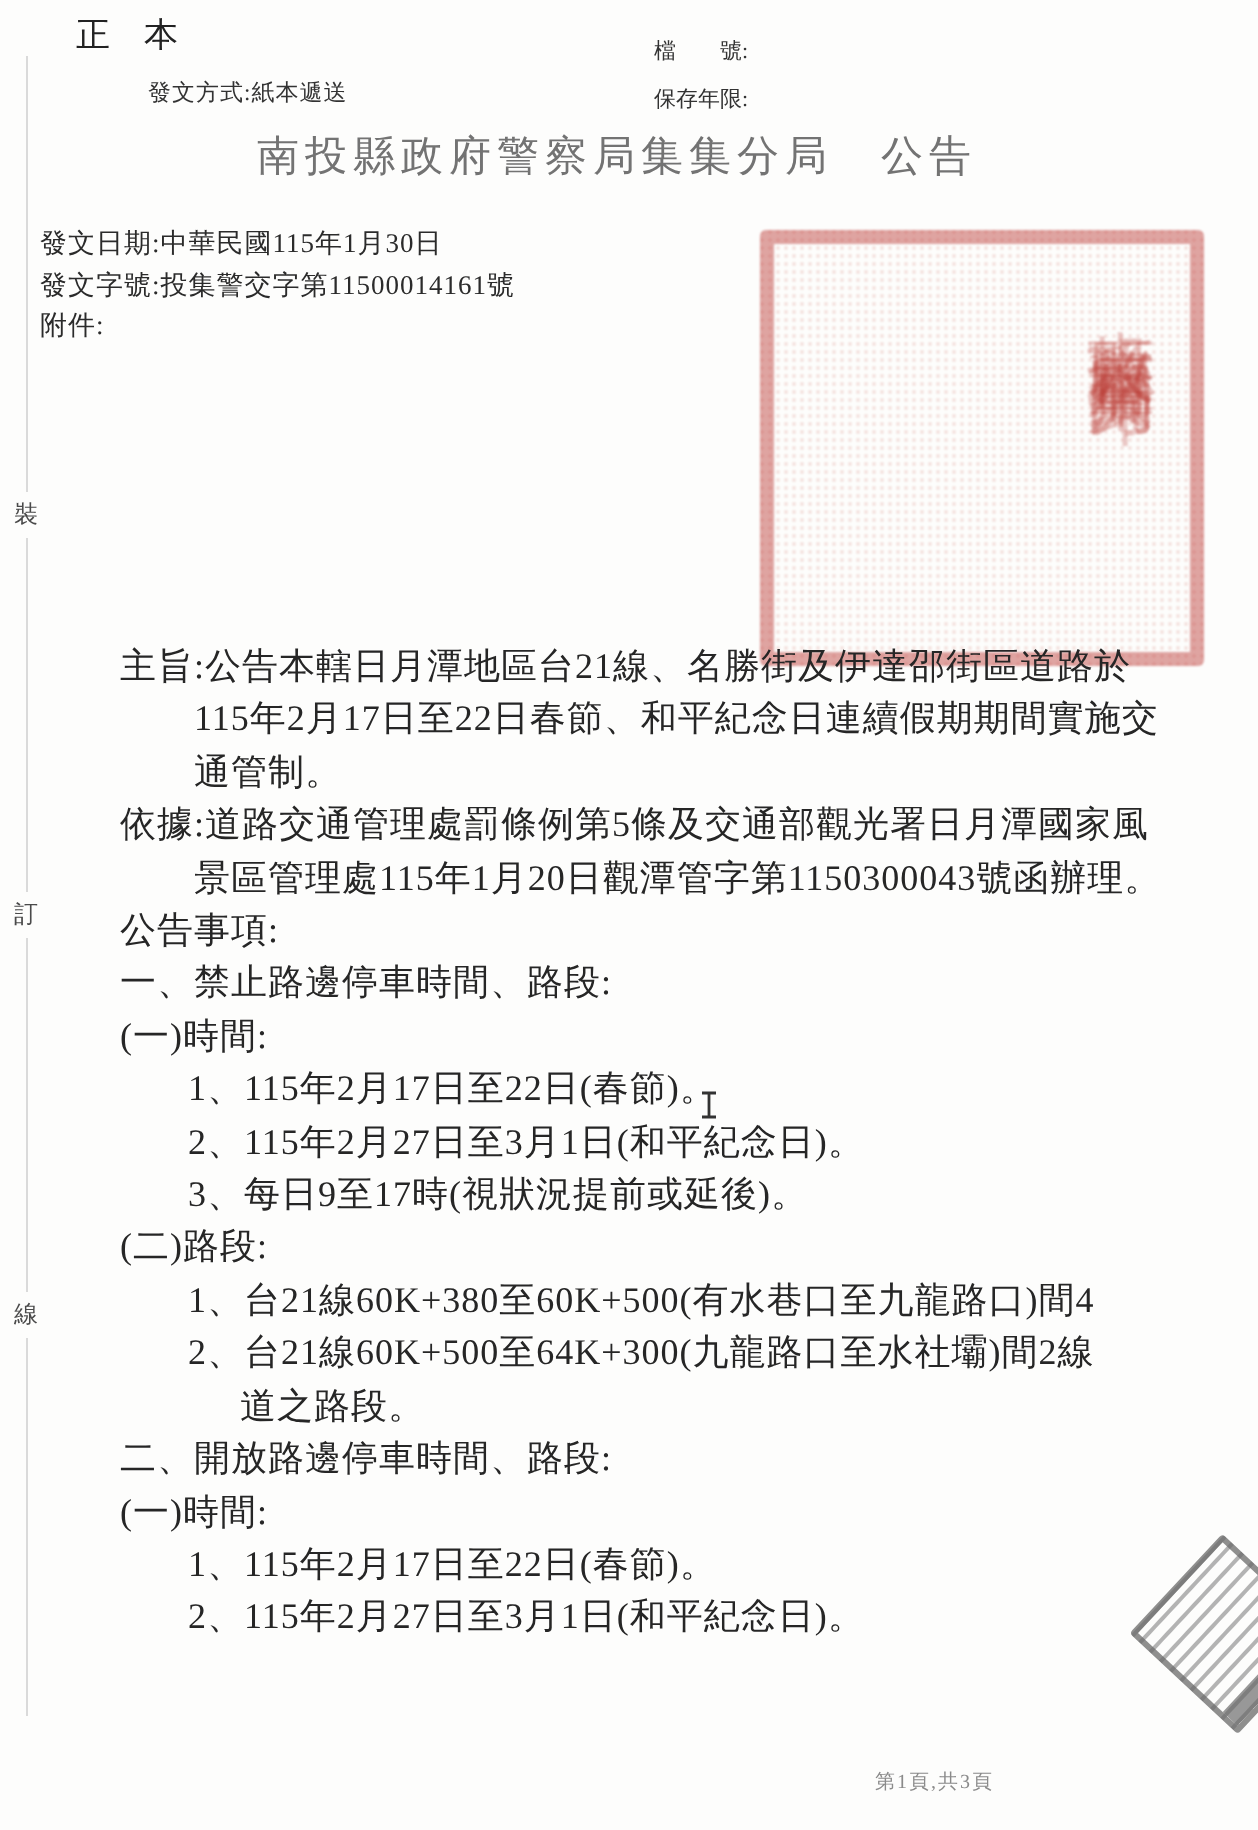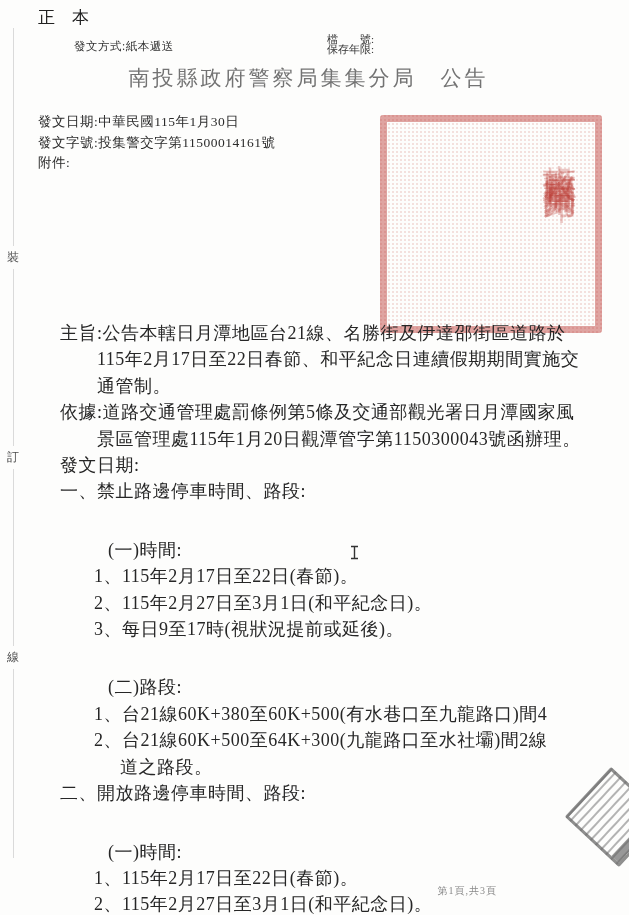--- a/index.html
+++ b/index.html
@@ -12,44 +12,44 @@
   .bind-line{position:absolute;left:13px;top:28px;width:1px;height:830px;
     background:rgba(130,130,130,0.28);}
   .bind-mark{position:absolute;left:5px;width:16px;text-align:center;
     font-size:12px;color:#4a4a4a;background:#fdfdfc;padding:3px 0;letter-spacing:0;}
   .bind-mark.m0{top:246px;}
   .bind-mark.m1{top:446px;}
   .bind-mark.m2{top:646px;}
   
   .copy-mark{position:absolute;left:38px;top:6px;font-size:17px;color:#222;}
   .delivery{position:absolute;left:38px;top:39px;font-size:11.5px;color:#333;letter-spacing:0.5px;margin-left:36px;}
-  .file-no{position:absolute;left:327px;top:32px;font-size:11px;color:#333;}
+  .file-no{position:absolute;left:327px;top:18px;font-size:11px;color:#333;}
   .retention{position:absolute;left:327px;top:42px;font-size:11px;color:#333;}
   .doc-title{position:absolute;left:0;top:64px;width:617px;text-align:center;
     font-size:21px;letter-spacing:3px;color:#737373;}
   
-  .meta{position:absolute;left:38px;top:112px;font-size:13.5px;line-height:20.5px;
+  .meta{position:absolute;left:20px;top:112px;font-size:13.5px;line-height:20.5px;
     color:#2b2b2b;letter-spacing:0.5px;}
   
   .seal{position:absolute;left:380px;top:115px;width:208px;height:204px;
     border:7px solid rgba(186,55,50,0.45);border-radius:3px;
     filter:blur(0.4px);
     background-image:radial-gradient(rgba(195,75,62,0.16) 0.8px,transparent 1px);
     background-size:4px 4px;}
   .seal-text{position:absolute;top:16px;right:16px;bottom:16px;left:16px;
     writing-mode:vertical-rl;font-size:34px;line-height:40px;letter-spacing:2px;
     color:rgba(186,62,55,0.28);text-align:left;overflow:hidden;}
   
   .body-lines{position:absolute;left:0;top:320px;width:600px;
     font-size:18px;line-height:26.4px;letter-spacing:0.5px;color:#262626;}
   .bline{white-space:nowrap;}
   .ind-0{padding-left:60px;}
   .ind-1{padding-left:97px;}
   .ind-2{padding-left:60px;}
-  .ind-3{padding-left:108px;margin-top:32px;}
+  .ind-3{padding-left:60px;}
   .ind-4{padding-left:94px;}
   .ind-5{padding-left:120px;}
   
   .ibeam{position:absolute;left:349px;top:545px;}
   
   .corner-stamp{position:absolute;right:-20px;top:780px;width:62px;height:68px;
     transform:rotate(-47deg);border:3px solid rgba(80,80,80,0.75);border-radius:2px;
     background:repeating-linear-gradient(0deg,rgba(95,95,95,0.55) 0 2px,transparent 2px 7px);
     box-shadow:inset 0 -10px 0 rgba(70,70,70,0.65);opacity:0.85;}
   
@@ -82,21 +82,21 @@
   <div class="seal">
     <div class="seal-text">南投縣政府警察局集集分局印</div>
   </div>
 
   <div class="body-lines">
       <div class="bline ind-0">主旨:公告本轄日月潭地區台21線、名勝街及伊達邵街區道路於</div>
       <div class="bline ind-1">115年2月17日至22日春節、和平紀念日連續假期期間實施交</div>
       <div class="bline ind-1">通管制。</div>
       <div class="bline ind-0">依據:道路交通管理處罰條例第5條及交通部觀光署日月潭國家風</div>
       <div class="bline ind-1">景區管理處115年1月20日觀潭管字第1150300043號函辦理。</div>
-      <div class="bline ind-0">發文日期:</div>
+      <div class="bline ind-0">公告事項:</div>
       <div class="bline ind-2">一、禁止路邊停車時間、路段:</div>
       <div class="bline ind-3">(一)時間:</div>
       <div class="bline ind-4">1、115年2月17日至22日(春節)。</div>
       <div class="bline ind-4">2、115年2月27日至3月1日(和平紀念日)。</div>
       <div class="bline ind-4">3、每日9至17時(視狀況提前或延後)。</div>
       <div class="bline ind-3">(二)路段:</div>
       <div class="bline ind-4">1、台21線60K+380至60K+500(有水巷口至九龍路口)間4</div>
       <div class="bline ind-4">2、台21線60K+500至64K+300(九龍路口至水社壩)間2線</div>
       <div class="bline ind-5">道之路段。</div>
       <div class="bline ind-2">二、開放路邊停車時間、路段:</div>

